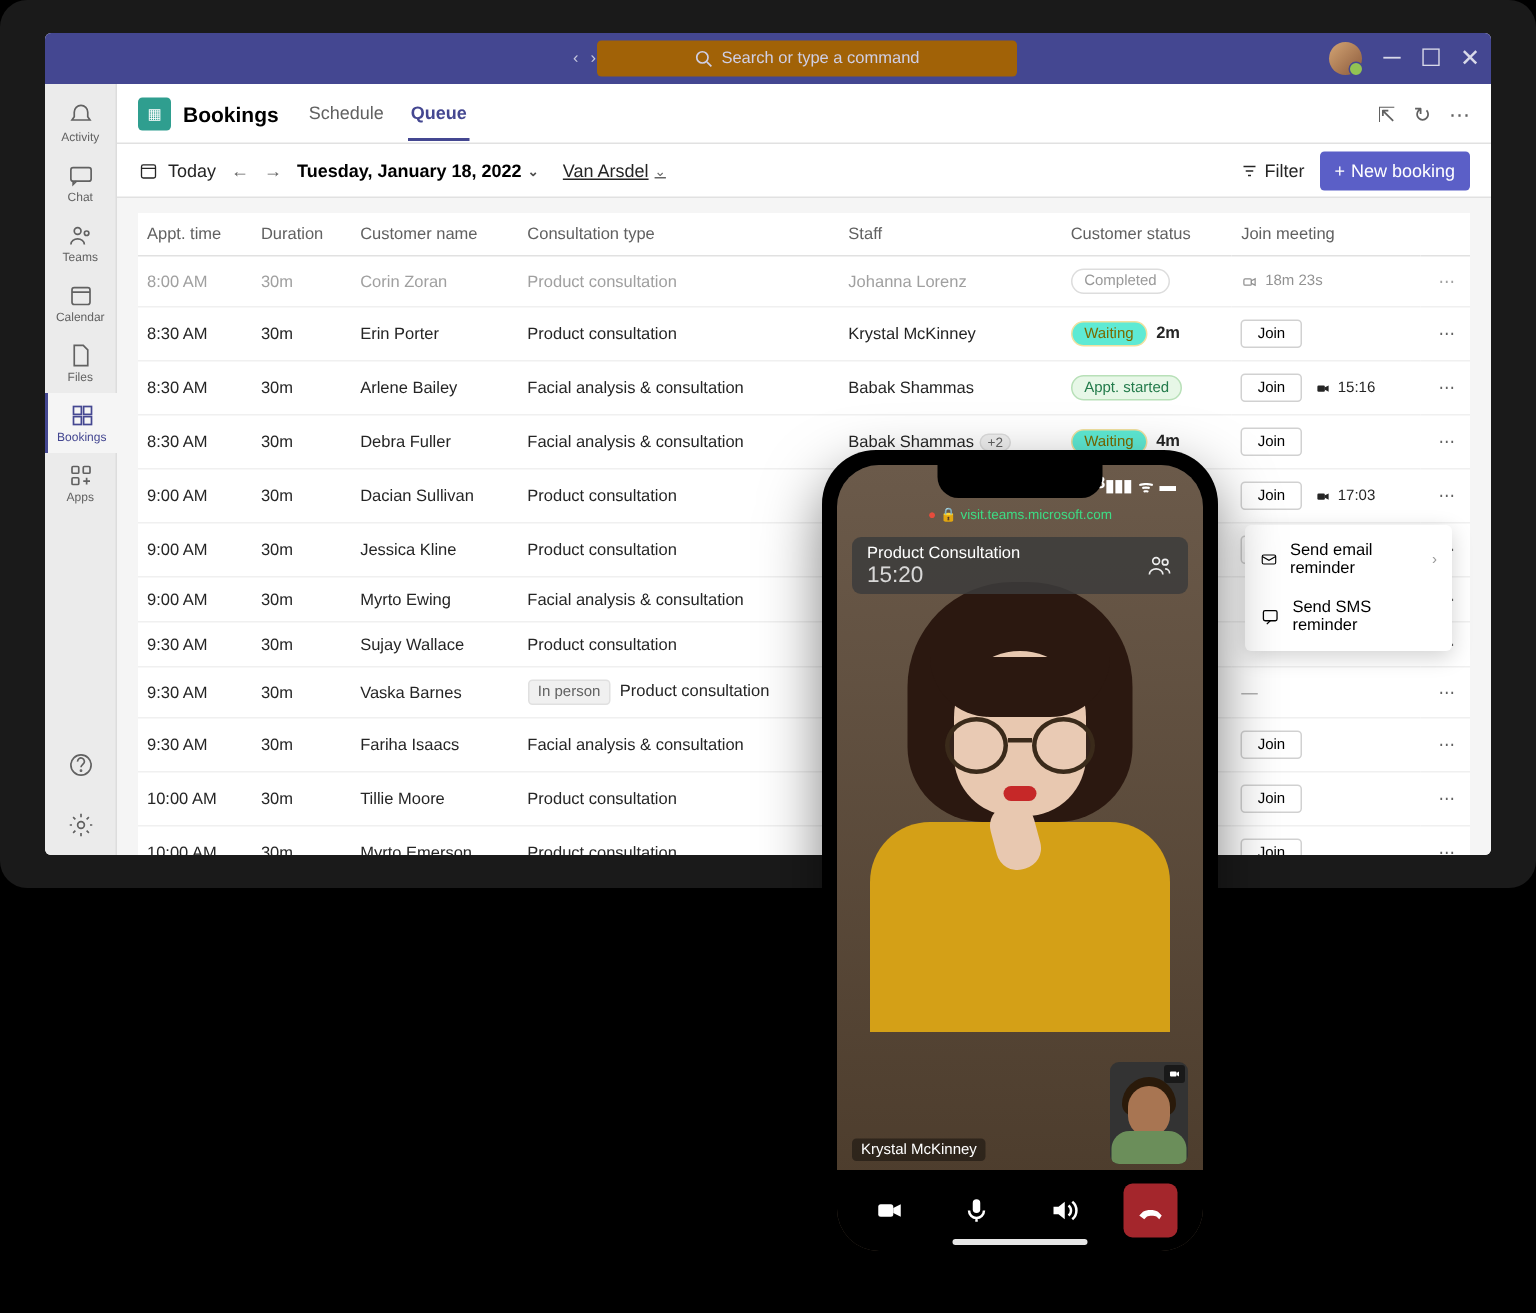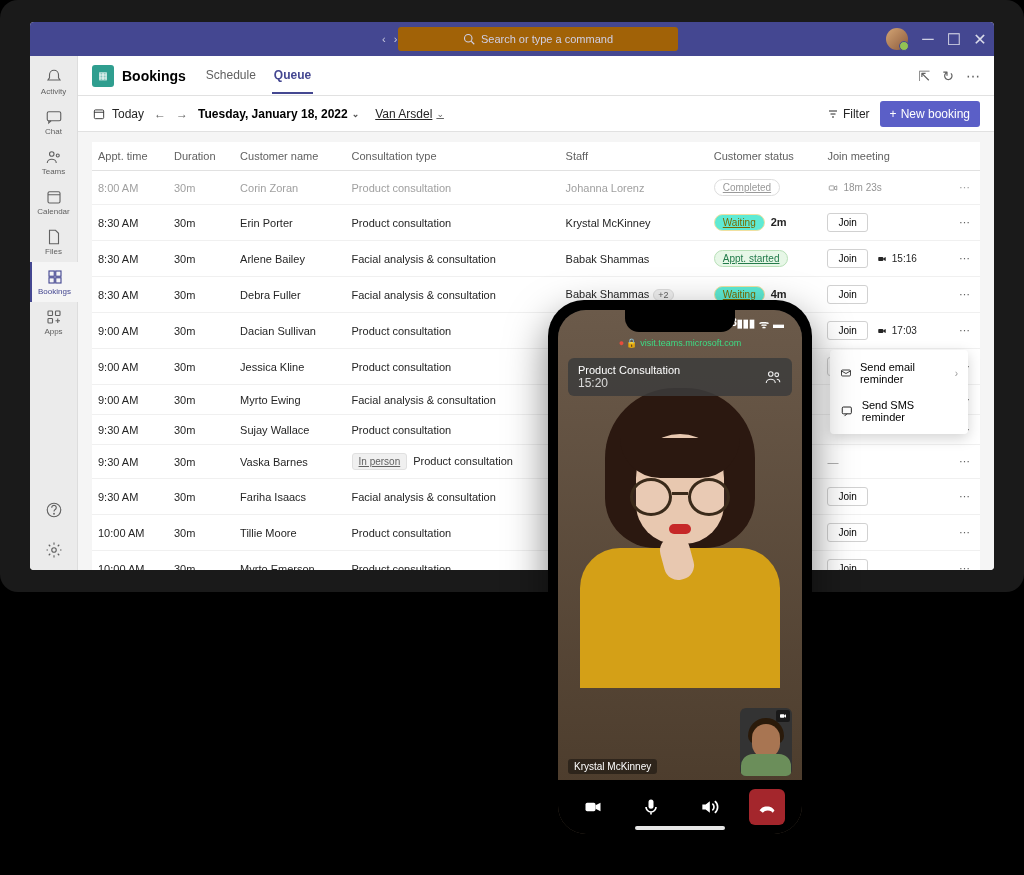--- a/index.html
+++ b/index.html
@@ -50,21 +50,21 @@
 .toolbar-right { margin-left:auto; display:flex; align-items:center; gap:10px; }
 .filter-btn { display:flex; align-items:center; gap:4px; color:#252525; cursor:pointer; }
 .new-booking { background:#5b5fc7; color:#fff; border:none; padding:6px 10px; border-radius:3px; font-size:12px; cursor:pointer; display:flex; align-items:center; gap:4px; }
 
 
 .table-wrap { flex:1; overflow:auto; padding:10px 14px; }
 table { width:100%; border-collapse:collapse; background:#fff; font-size:11px; }
 thead th { text-align:left; font-weight:400; color:#616161; padding:8px 6px; border-bottom:1px solid #e1e1e1; }
 tbody td { padding:8px 6px; border-bottom:1px solid #f0f0f0; color:#252525; vertical-align:middle; }
 tbody tr.dim td { color:#a0a0a0; }
-.badge { display:inline-block; padding:2px 8px; border-radius:10px; font-size:10px; border:1px solid #ddd;text-decoration:underline; }
+.badge { display:inline-block; padding:2px 8px; border-radius:10px; font-size:10px; border:1px solid #ddd; }
 .badge.completed { color:#999; }
 .badge.waiting { background:#5eead4; border-color:#f0e0a0; color:#7a6a00; }
 .badge.started { background:#e7f7e7; border-color:#b8e0b8; color:#237b4b; }
 .badge.inperson { background:#f0f0f0; border-color:#e0e0e0; color:#616161; font-size:10px; padding:2px 6px; margin-right:6px; border-radius:3px;}
 .wait-time { margin-left:6px; font-weight:600; }
 .join-btn { background:#fff; border:1px solid #d1d1d1; padding:3px 10px; border-radius:3px; font-size:10px; cursor:pointer; }
 .join-area { display:flex; align-items:center; gap:8px; }
 .rec-time { display:flex; align-items:center; gap:4px; font-size:10px; color:#252525; }
 .rec-time svg { width:12px; height:10px; }
 .more-cell { text-align:right; color:#616161; cursor:pointer; padding-right:10px;}
@@ -80,21 +80,21 @@
 .phone { position:absolute; left:548px; top:300px; width:264px; height:544px; background:#000; border-radius:36px; padding:10px; z-index:30; box-shadow:0 16px 40px rgba(0,0,0,.5); }
 .phone-screen { width:100%; height:100%; background:#1a1a1a; border-radius:28px; overflow:hidden; position:relative; color:#fff; }
 .notch { position:absolute; top:0; left:50%; transform:translateX(-50%); width:110px; height:22px; background:#000; border-radius:0 0 14px 14px; z-index:5; }
 .status { position:absolute; top:6px; left:0; right:0; padding:0 18px; display:flex; justify-content:flex-end; font-size:11px; font-weight:600; z-index:4; }
 .status .icons { display:flex; gap:4px; align-items:center; }
 .url-bar { position:absolute; top:28px; left:0; right:0; text-align:center; font-size:9px; color:#3ddc84; z-index:4; }
 .url-bar .lock { color:#3ddc84; }
 .overlay-banner { position:absolute; top:48px; left:10px; right:10px; height:38px; background:rgba(60,60,60,.85); border-radius:6px; display:flex; align-items:center; padding:0 10px; z-index:4; }
 .overlay-banner .info { flex:1; }
 .overlay-banner .title { font-size:11px; }
-.overlay-banner .time { font-size:12px; opacity:.8; }
+.overlay-banner .time { font-size:15px; opacity:.8; }
 .overlay-banner svg { width:18px; height:18px; opacity:.9; }
 .video-main { position:absolute; inset:0; background:linear-gradient(180deg,#6b5a4a 0%,#4a3a2a 100%); }
 .person { position:absolute; top:78px; left:50%; transform:translateX(-50%); width:180px; height:240px; }
 .person .hair { position:absolute; top:0; left:50%; transform:translateX(-50%); width:150px; height:160px; background:#2b1810; border-radius:70px 70px 50px 50px; }
 .person .bangs { position:absolute; top:50px; left:50%; transform:translateX(-50%); width:120px; height:40px; background:#2b1810; border-radius:0 0 40px 40px; }
 .person .face { position:absolute; top:46px; left:50%; transform:translateX(-50%); width:88px; height:110px; background:#e8c8b0; border-radius:44px 44px 40px 40px; }
 .person .glasses { position:absolute; top:90px; left:50%; transform:translateX(-50%); width:100px; height:38px; }
 .person .lens { position:absolute; width:42px; height:38px; border:3px solid #3a2a1a; border-radius:50%; background:rgba(255,255,255,.05);}
 .person .lens.l { left:0; } .person .lens.r { right:0; }
 .person .bridge { position:absolute; top:14px; left:42px; width:16px; height:3px; background:#3a2a1a; }

